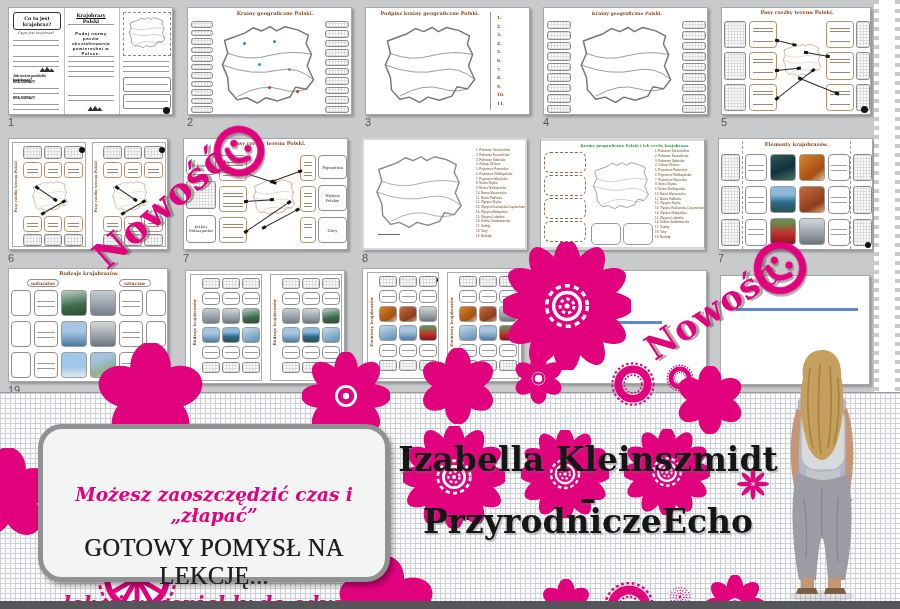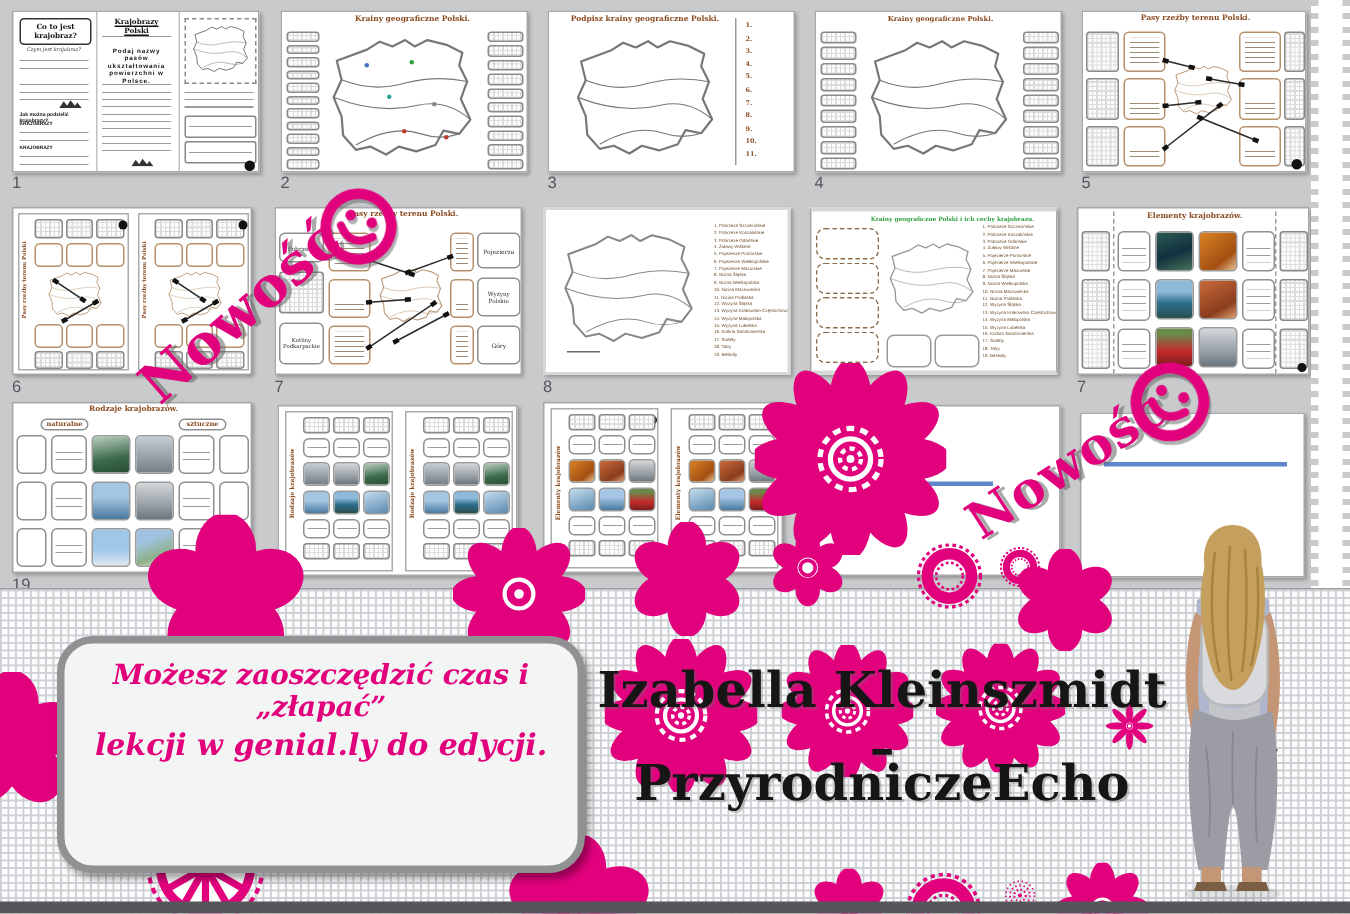--- a/index.html
+++ b/index.html
@@ -51,21 +51,21 @@
       background:repeating-linear-gradient(180deg,#c9cacc 0 4px,#fff 4px 9px);}
   .strip::before{left:0}.strip::after{right:0}
   
   .band{position:absolute;left:0;top:392px;width:900px;height:217px;background-color:#fcfcfc;border-top:1px solid #9a9b9d;
       background-image:linear-gradient(#ccd0d4 1px,transparent 1px),linear-gradient(90deg,#ccd0d4 1px,transparent 1px);
       background-size:5px 5px;z-index:3;}
   .bottombar{position:absolute;left:0;top:601px;width:900px;height:8px;background:#55565a;z-index:8;}
   .promo{position:absolute;left:38px;top:424px;width:352px;height:158px;background:var(--panel,#f3f4f4);
       border:5px solid var(--panelBorder,#8f9193);border-radius:24px;box-shadow:3px 4px 5px rgba(0,0,0,.35);
       z-index:6;box-sizing:border-box;text-align:center;padding-top:11px;}
-  .promo .p1{font:italic bold 18.5px "DejaVu Serif",serif;color:var(--pink,#e2017d);}
+  .promo .p1{font:italic bold 18.5px "DejaVu Serif",serif;color:var(--pink,#e2017d);margin-top:44px;}
   .promo .p2{font:24.5px "Liberation Serif",serif;color:#1d1d1d;letter-spacing:.3px;margin-top:8px;text-shadow:.4px .4px 0 #555;}
   .promo .p3{font:italic bold 20px "DejaVu Serif",serif;color:var(--pink,#e2017d);margin-top:9px;}
   .promo .p4{font:italic bold 20px "DejaVu Serif",serif;color:var(--pink,#e2017d);margin-top:2px;}
   .author{position:absolute;left:398px;width:380px;text-align:center;font:bold 33px "DejaVu Serif",serif;
       color:#161616;z-index:7;text-shadow:1.5px 1.5px 0 rgba(110,110,110,.35);}
   
   .fl{position:absolute;color:var(--pink,#e2017d);z-index:5;line-height:0;}
   .nowosc{position:absolute;font:bold 37px "DejaVu Serif",serif;color:var(--pink,#e2017d);letter-spacing:1px;
       text-shadow:2.5px 2.5px 0 rgba(100,100,100,.55);z-index:9;white-space:nowrap;}
   .smiley{position:absolute;color:var(--pink,#e2017d);filter:drop-shadow(2px 2px 0 rgba(100,100,100,.5));z-index:9;line-height:0;}
@@ -924,20 +924,21 @@
       <path d="M47,58 Q55,46 63,58" fill="none" stroke="#cbcdd1" stroke-width="5"></path>
       <rect x="40" y="66" width="30" height="6" rx="3" fill="#c3c5c9"></rect>
       <path d="M38,120 q16,8 34,0 l0,8 q-17,8 -34,0 Z" fill="#c3c5c9"></path>
       <path d="M54,2 C40,2 33,14 35,30 C30,52 33,76 40,98 C44,108 50,112 54,112 C60,112 66,104 69,94 C76,72 77,46 73,28 C74,12 66,2 54,2 Z" fill="#c59f5e"></path>
       <path d="M42,20 C38,50 40,80 45,100 M52,16 C50,50 50,85 53,106 M62,18 C64,48 63,80 60,100 M70,30 C72,55 70,80 66,96" stroke="#a8823f" stroke-width="1.6" fill="none"></path>
     </svg>
   </div>
 
   <div class="promo">
     <div class="p1">Możesz zaoszczędzić czas i „złapać”</div>
+    <div class="p2">GOTOWY POMYSŁ NA LEKCJĘ...</div>
     <div class="p4">lekcji w genial.ly do edycji.</div>
   </div>
 
   <div class="author" style="top:440px">Izabella Kleinszmidt –</div>
   <div class="author" style="top:502px">PrzyrodniczeEcho</div>
 
   <div class="nowosc" style="left:78px;top:185px;transform:rotate(-41deg)">Nowość</div>
   <div class="smiley" style="left:212px;top:124px;transform:rotate(20deg)"><svg width="54" height="54">
         <use href="#sym-smiley" width="54" height="54"></use>
       </svg></div>

